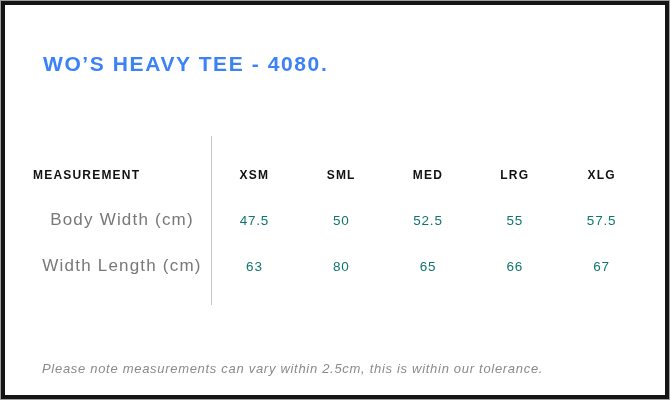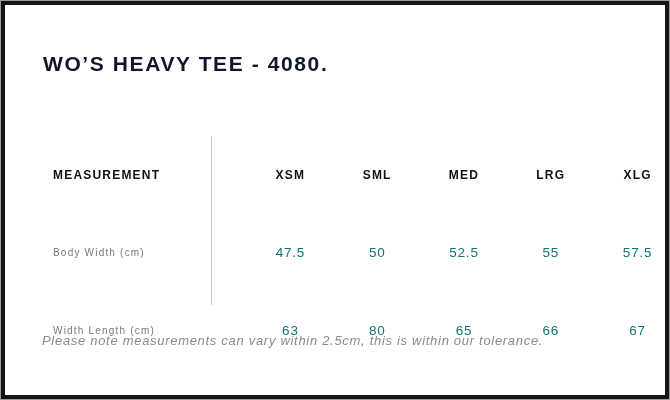--- a/index.html
+++ b/index.html
@@ -17,64 +17,64 @@
     background: #ffffff;
     border: 4px solid #141414;    
   }
 
   .title {
     position: absolute;
     left: 38px; top: 47px;
     font-size: 21px;
     font-weight: bold;
     letter-spacing: 1.6px;
-    color: #0f172a;
+    color: #3b82f6;
     white-space: nowrap;
   }
 
   .divider {
     position: absolute;
     left: 206px; top: 131px;
     width: 1px; height: 169px;
     background: #c9c9c9;
   }
 
   .size-table {
     position: absolute;
-    left: 48px; top: 148px;
+    left: 28px; top: 148px;
     width: 612px;
     display: grid;
     grid-template-columns: 178px repeat(5, 1fr);
     grid-template-rows: 44px 46px 46px;
     align-items: center;
-    gap: 32px;
   }
   .cell { white-space: nowrap; }
   .cell.size-col { text-align: center; }
 
   .header-label, .header-size {
     font-size: 12px;
     font-weight: bold;
     letter-spacing: 1.2px;
     color: #111111;
   }
   .row-label {
-    font-size: 10px;
+    font-size: 17px;
     letter-spacing: 1.2px;
     color: #787878;
+    text-align: center;
   }
   .value {
     font-size: 13.5px;
     letter-spacing: 0.8px;
     color: #0f766e;
   }
 
   .note {
     position: absolute;
-    left: 37px; top: 328px;
+    left: 37px; top: 356px;
     font-size: 13px;
     font-style: italic;
     letter-spacing: 0.7px;
     color: #8a8a8a;
     white-space: nowrap;
   }
 </style>
 </head>
 <body>
 

